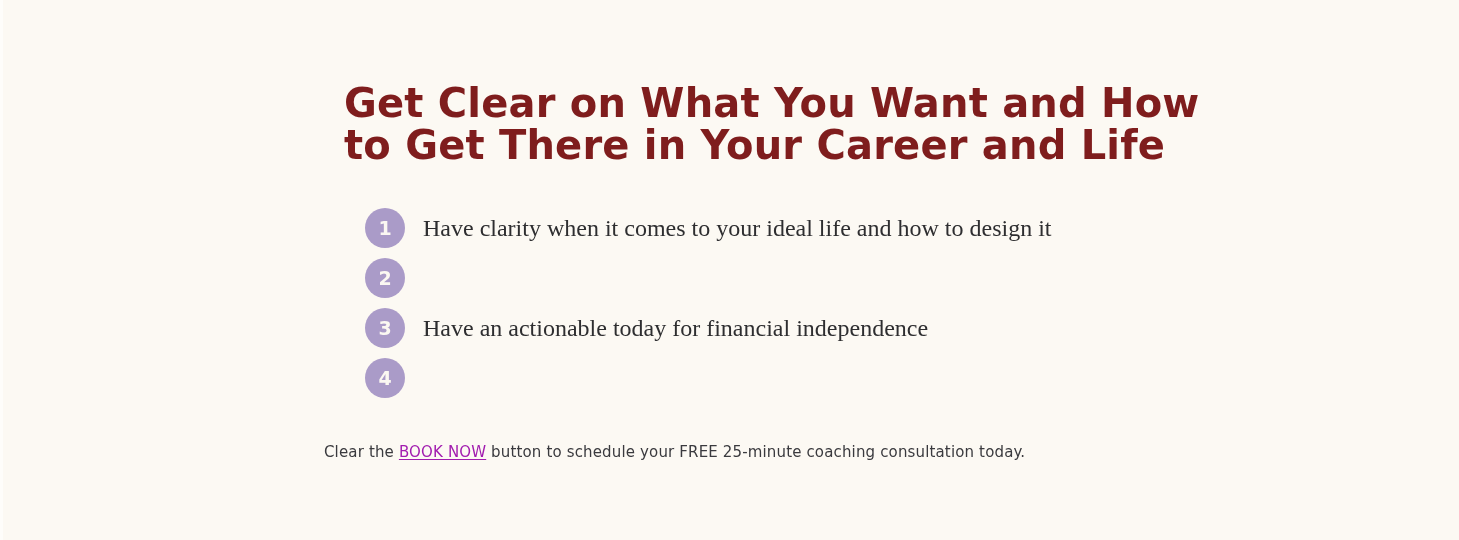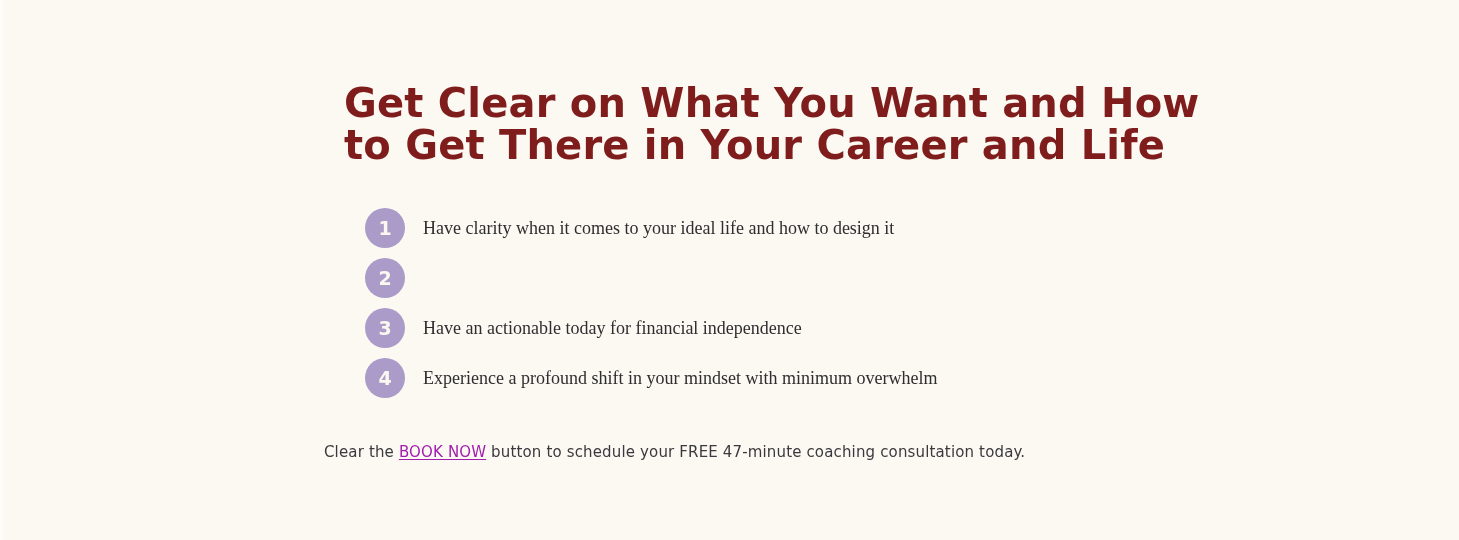--- a/index.html
+++ b/index.html
@@ -88,21 +88,21 @@
     line-height: 40px;
     text-align: center;
     letter-spacing: 0;
     -webkit-font-smoothing: antialiased;
   }
   .benefit-text {
     flex: 1 1 auto;
     margin-left: 18px;
     color: #2e2e30;
     font-family: "Liberation Serif", "DejaVu Serif", serif;
-    font-size: 18px;
+    font-size: 24px;
     line-height: 24px;
     white-space: nowrap;
   }
 
   
   .cta-line {
     position: absolute;
     left: 0;
     top: 442px;
     margin: 0;
@@ -145,21 +145,20 @@
         <span class="benefit-badge">2</span>
       </li>
 
       <li class="benefit-item">
         <span class="benefit-badge">3</span>
         <span class="benefit-text">Have an actionable today for financial independence</span>
       </li>
 
       <li class="benefit-item">
         <span class="benefit-badge">4</span>
-        <span class="benefit-text">Experience a profound shift in your mindset with minimum overwhelm</span>
       </li>
 
     </ul>
 
-    <p class="cta-line"><span>Clear the </span><span class="cta-link">BOOK NOW</span><span> button to schedule your FREE 47-minute coaching consultation today.</span></p>
+    <p class="cta-line"><span>Clear the </span><span class="cta-link">BOOK NOW</span><span> button to schedule your FREE 25-minute coaching consultation today.</span></p>
 
   </div>
 </div>
 
 </body></html>

